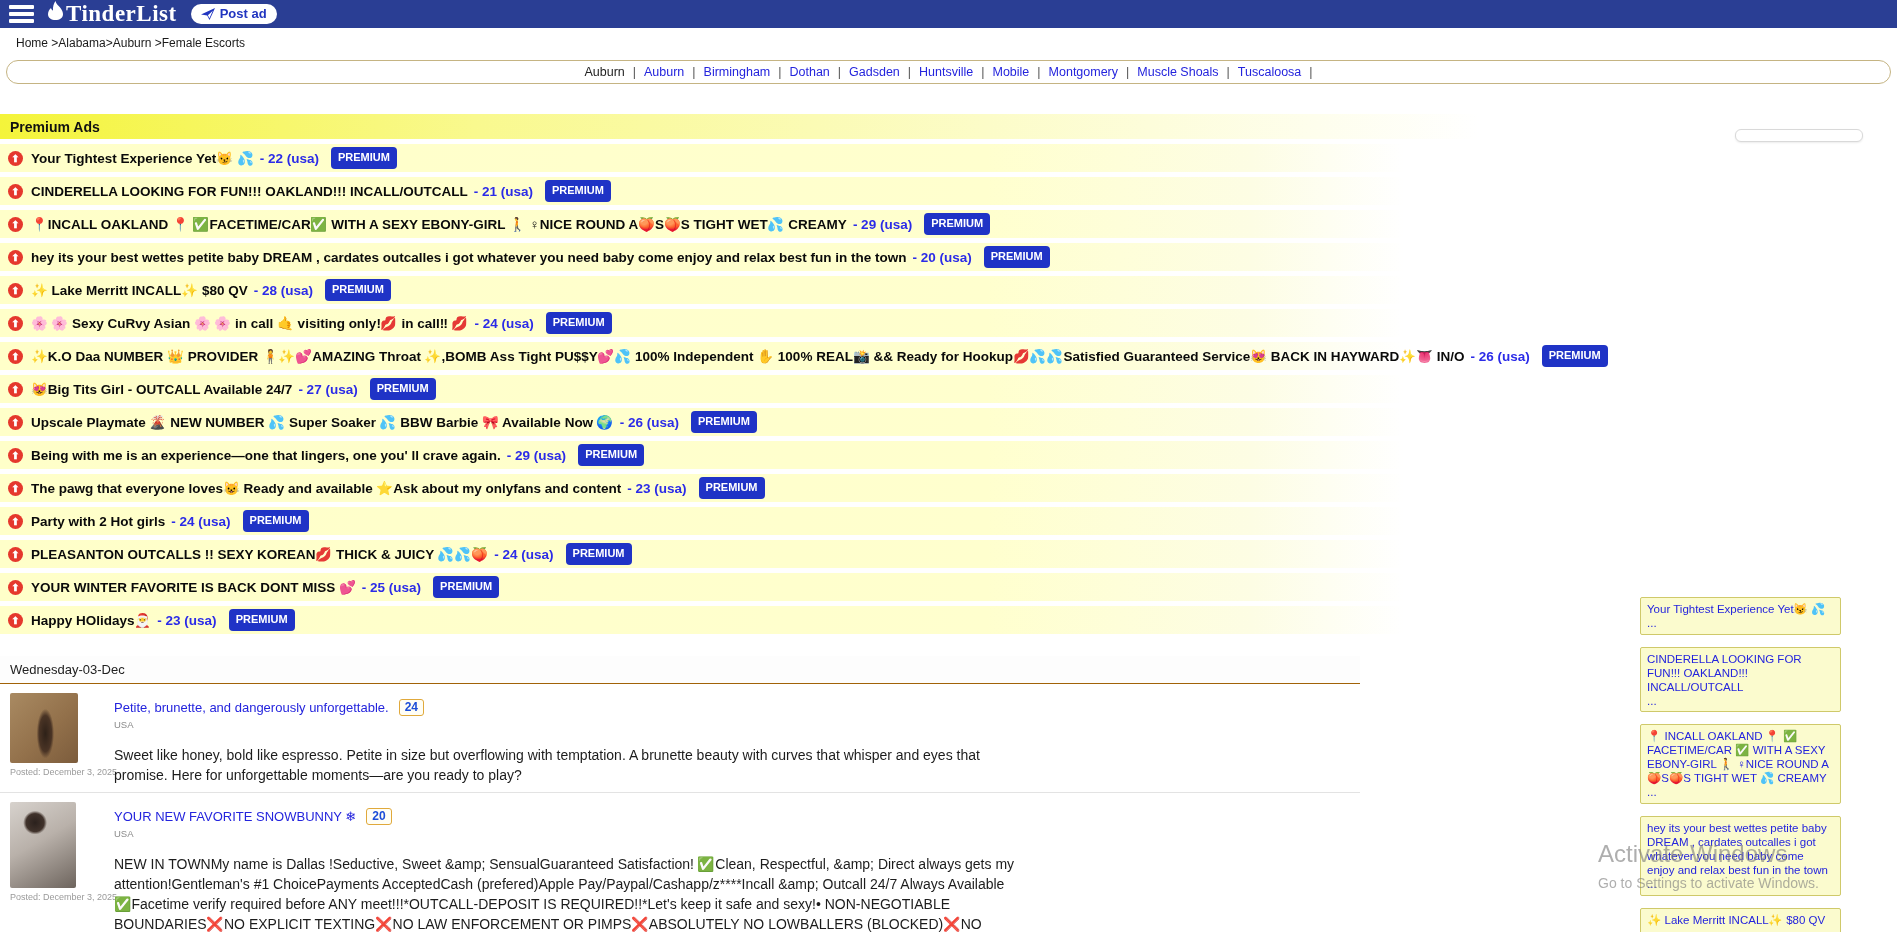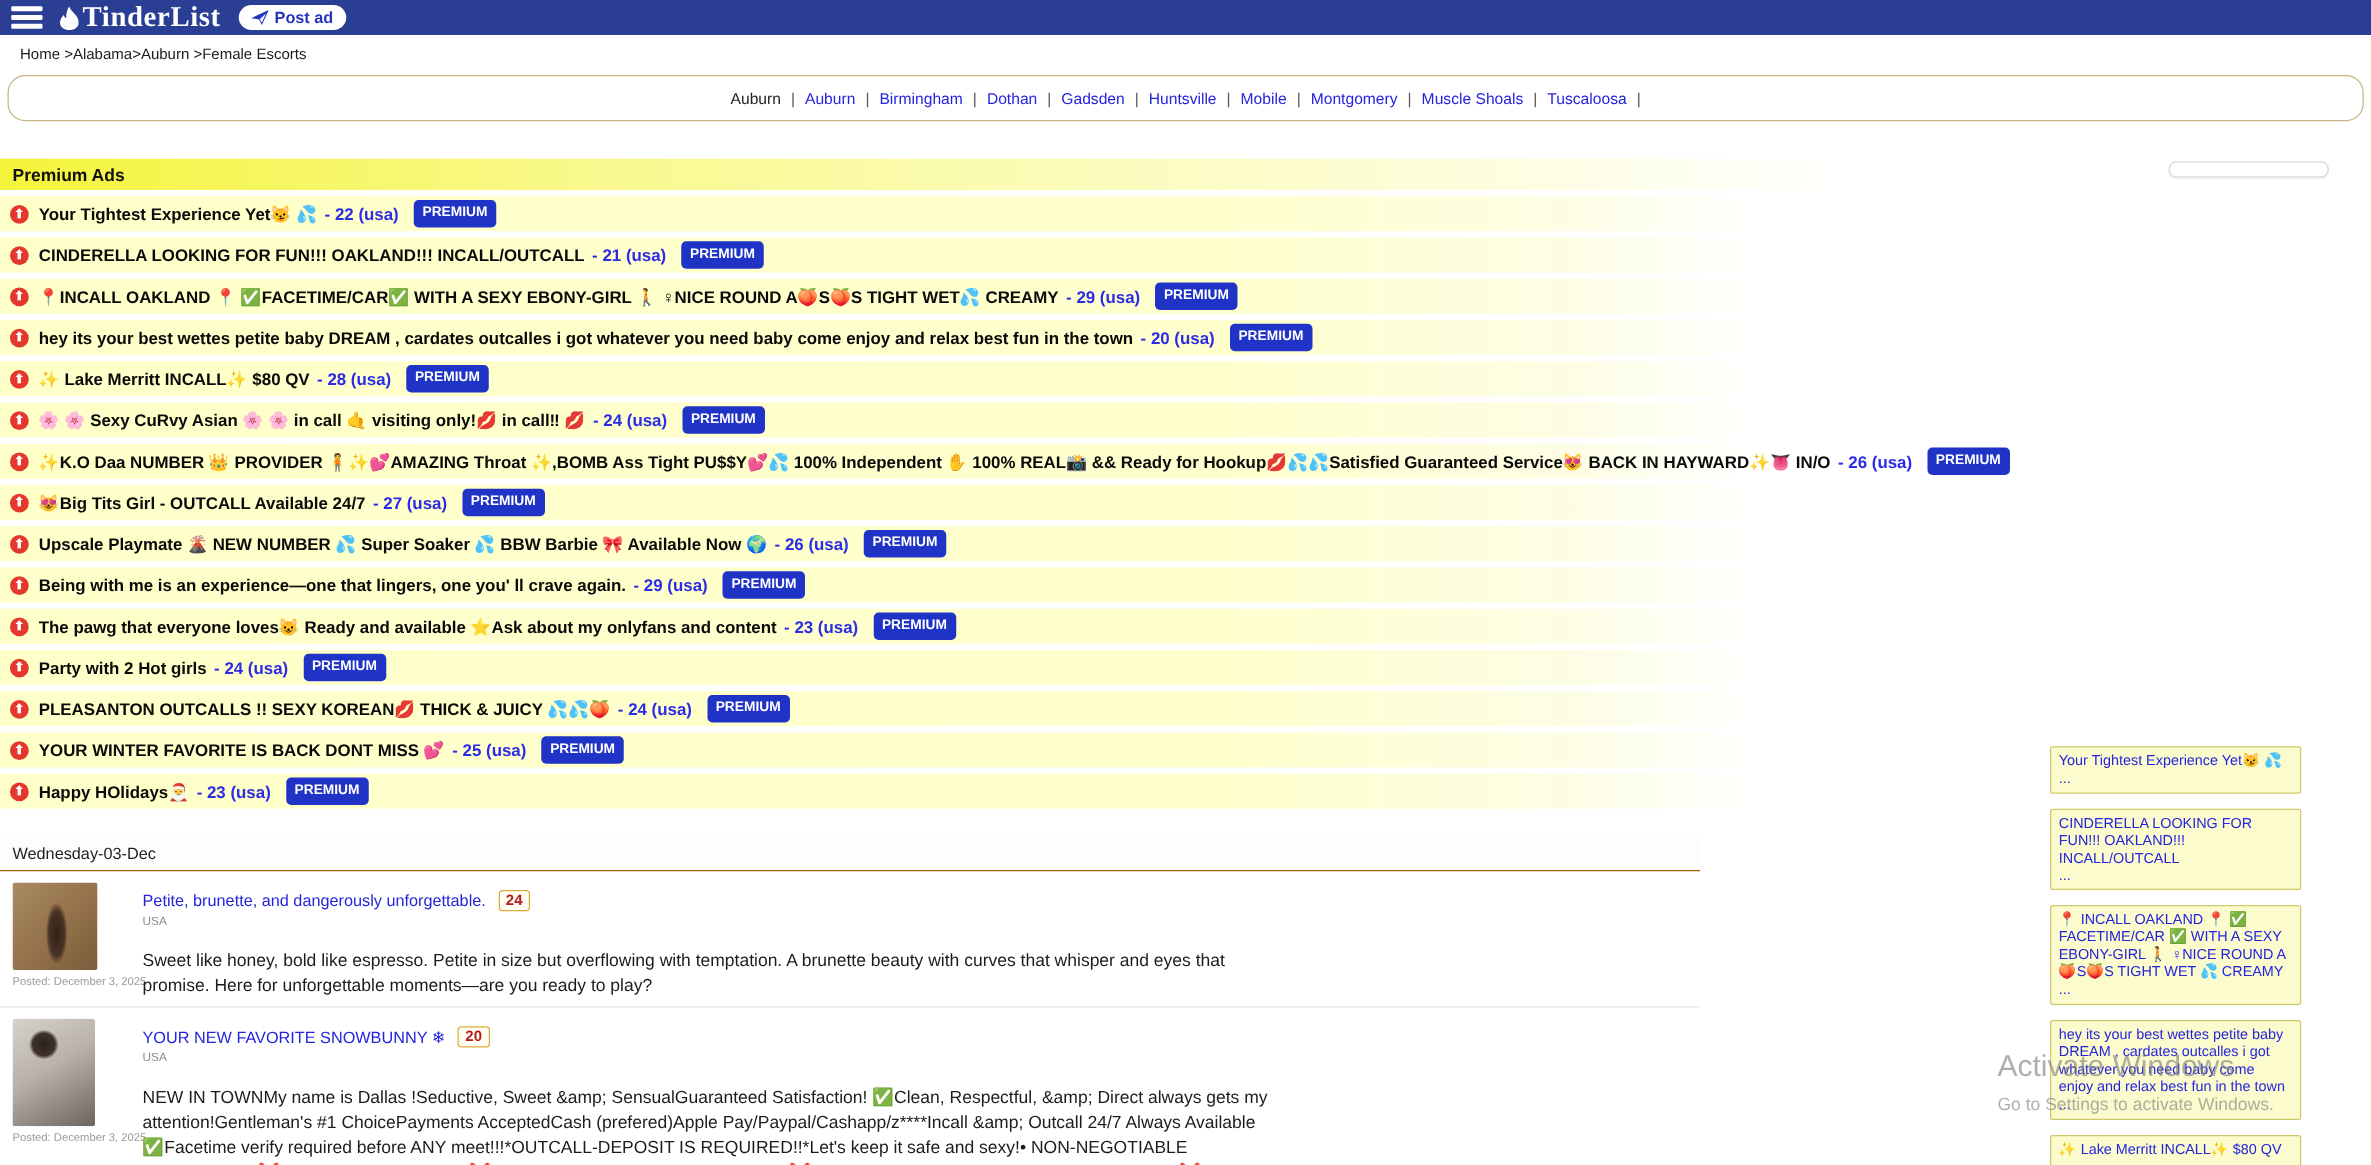--- a/index.html
+++ b/index.html
@@ -6,29 +6,29 @@
   html,body { margin:0; padding:0; }
   body {
     width:1897px; height:932px; overflow:hidden; position:relative;
     background:#ffffff; font-family:"Liberation Sans", sans-serif;
   }
 
   
   .topbar { height:28px; background:#2A3E94; display:flex; align-items:center; padding:0 9px; }
   .hamburger { width:25px; display:flex; flex-direction:column; gap:3px; cursor:pointer; margin-right:14px; }
   .hamburger span { height:4px; background:#fff; border-radius:1px; }
-  .logo { color:#fff; font-family:"Liberation Serif", serif; font-size:23px; font-weight:bold; display:flex; align-items:center; letter-spacing:.5px; }
+  .logo { color:#fff; font-family:"Liberation Serif", serif; font-size:23px; font-weight:bold; display:flex; align-items:flex-start; letter-spacing:.5px; }
   .logo svg { margin-right:3px; }
   .post-ad { margin-left:14px; background:#fff; border:none; border-radius:11px; color:#2135C0; font-weight:bold; font-size:13px; padding:2px 10px 3px; display:flex; align-items:center; gap:5px; cursor:pointer; font-family:"Liberation Sans",sans-serif; }
 
   
   .breadcrumb { font-size:12px; color:#1a1a1a; padding:8px 0 2px 16px; }
 
   
-  .citybar { margin:8px 6px 0; border:1px solid #C5B483; border-radius:14px; height:37px; display:flex; align-items:center; justify-content:center; gap:8px; font-size:12.5px; background:#fff; }
+  .citybar { margin:8px 6px 0; border:1px solid #C5B483; border-radius:14px; height:24px; display:flex; align-items:center; justify-content:center; gap:8px; font-size:12.5px; background:#fff; }
   .city-current { color:#222; }
   .city-link { color:#2424DD; text-decoration:none; cursor:pointer; }
   .sep { color:#555; }
 
   
   .premium { margin-top:30px; }
   .premium-title { font-size:14px; font-weight:bold; color:#111; padding:5px 10px 4px;
     background:linear-gradient(90deg,#F4F43A 0%,#F9F98E 25%,#FCFCC8 52%,#FFFFFF 78%); }
   .ad-row { display:flex; align-items:center; margin-top:5px; padding:3px 8px; line-height:17px; white-space:nowrap;
     background:linear-gradient(90deg,#FFFFC9 0%,#FFFFCE 52%,#FDFDE4 66%,rgba(255,255,255,0) 74%); cursor:pointer; }
@@ -50,21 +50,21 @@
       radial-gradient(ellipse 14px 40px at 52% 58%, #2e2118 0%, #4a3425 45%, rgba(0,0,0,0) 62%),
       linear-gradient(135deg,#a98a62 0%,#93714b 55%,#7c5c3c 100%); }
   .thumb.t1 { height:86px; width:66px; background:
       radial-gradient(circle 18px at 38% 24%, #2b211d 0%, #40322b 50%, rgba(0,0,0,0) 66%),
       linear-gradient(150deg,#d7d2cd 0%,#b9b1aa 45%,#6d645d 100%); }
   .posted { font-size:9px; color:#9a9a9a; margin-top:4px; white-space:nowrap; }
   .posted:empty, .desc:empty { display:none; }
   .info { margin-left:12px; max-width:905px; padding-top:6px; }
   .trow { display:flex; align-items:center; gap:10px; }
   .ltitle { font-size:13px; color:#2424DD; cursor:pointer; }
-  .age { font-size:12px; color:#b91c1c; border:1px solid #E0A93C; background:#fffef5; padding:0 5px 1px; border-radius:3px; font-weight:bold; }
+  .age { font-size:12px; color:#1d4ed8; border:1px solid #E0A93C; background:#fffef5; padding:0 5px 1px; border-radius:3px; font-weight:bold; }
   .loc { font-size:9.5px; color:#8a8a8a; margin-top:3px; }
   .desc { font-size:14px; color:#1c1c1c; line-height:1.45; margin:15px 0 0; }
   .desc.phone { margin-top:2px; }
 
   
   .sidebar { position:absolute; left:1640px; top:597px; width:201px; }
   .side-box { background:#FBFBCE; border:1px solid #CFC96A; border-radius:2px; padding:4px 6px; margin-bottom:12px; cursor:pointer; }
   .side-title { font-size:11.5px; color:#2424DD; line-height:1.22; display:block; text-decoration:none; }
   .side-more { font-size:11.5px; color:#2424DD; margin-top:1px; line-height:1.1; }
 

